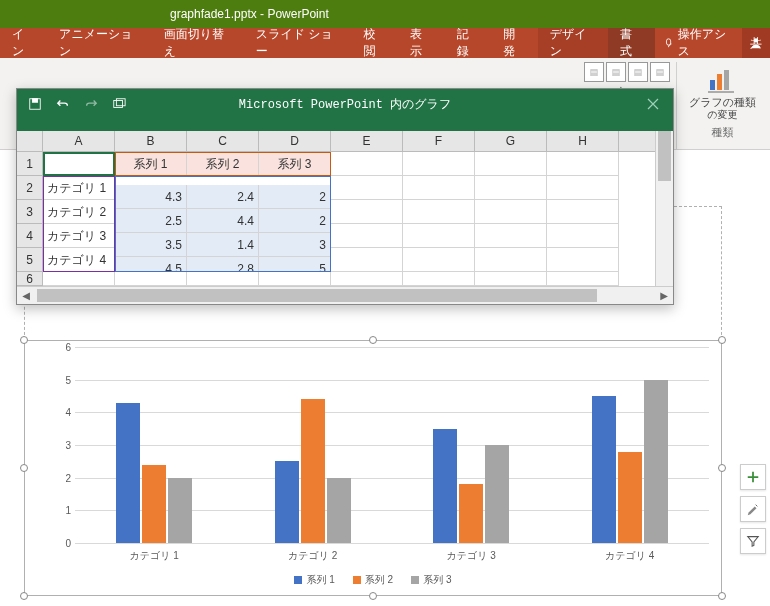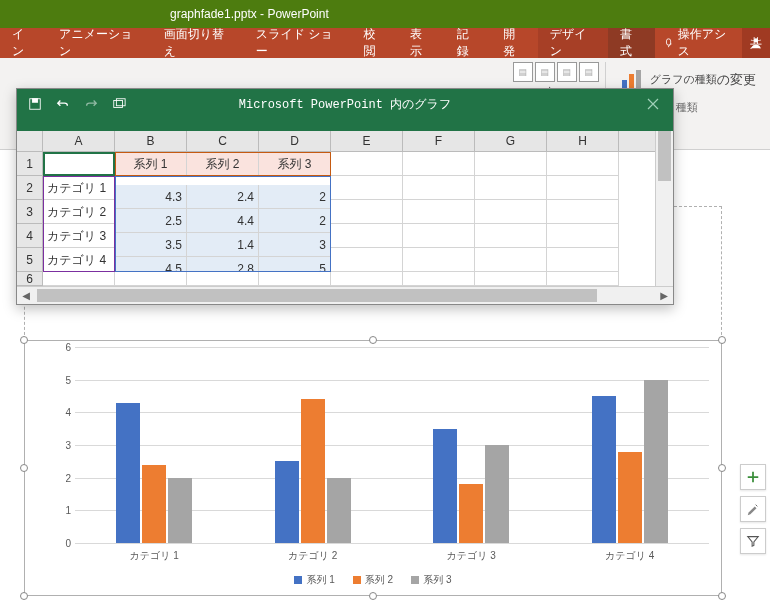--- a/index.html
+++ b/index.html
@@ -22,21 +22,21 @@
 .rtab-right { margin-left: auto; display: flex; height: 100%; }
 .tell-me { display: flex; align-items: center; padding: 0 8px; gap: 4px; }
 .account { background: #a03a22; width: 30px; display:flex; align-items:center; justify-content:center; }
 
 
 .ribbon-body { background: #f3f2f1; height: 92px; border-bottom: 1px solid #d0d0d0; position: relative; }
 .ribbon-right { position: absolute; right: 0; top: 0; display: flex; height: 100%; padding: 4px 8px 0 0; gap: 6px; }
 .ribbon-group { display: flex; flex-direction: column; align-items: center; font-size: 11px; color: #444; }
 .ribbon-group-icons { display: flex; gap: 2px; }
 .small-gallery-icon { width: 20px; height: 20px; border: 1px solid #999; background: #fff; font-size: 9px; color:#aaa; display:flex; align-items:center; justify-content:center;}
-.chart-change-btn { display:flex; flex-direction:row; align-items:center; padding: 2px 6px; }
+.chart-change-btn { display:flex; flex-direction:column; align-items:center; padding: 2px 6px; }
 .chart-change-btn svg { width: 32px; height: 32px; }
 .group-label { font-size: 11px; color: #666; margin-top: 2px; }
 
 
 .data-window { position: absolute; left: 16px; top: 88px; width: 658px; background: #fff; border: 1px solid #888; box-shadow: 0 4px 12px rgba(0,0,0,.25); z-index: 10; }
 .data-titlebar { background: #217346; height: 30px; display: flex; align-items: center; color: #fff; font-size: 12px; padding: 0 6px; position: relative; }
 .qat { display: flex; gap: 4px; align-items: center; }
 .qat-btn { width: 24px; height: 24px; display:flex; align-items:center; justify-content:center; color:#fff; }
 .data-title { position: absolute; left: 50%; transform: translateX(-50%); font-family: Liberation Mono, monospace; }
 .data-close { position: absolute; right: 0; top:0; width: 40px; height: 30px; display:flex; align-items:center; justify-content:center; color:#a0d0b8;}
@@ -146,21 +146,21 @@
     </div>
     <div class="ribbon-group">
       <div class="chart-change-btn">
         <svg viewBox="0 0 32 32">
             <rect x="4" y="16" width="5" height="10" fill="#4472c4"></rect>
             <rect x="11" y="10" width="5" height="16" fill="#ed7d31"></rect>
             <rect x="18" y="6" width="5" height="20" fill="#a5a5a5"></rect>
             <path d="M2 28h26" stroke="#666"></path>
           </svg>
         <div style="font-size:11px;line-height:1.2;">グラフの種類</div>
-        <div style="font-size:13px;line-height:1.2;">の変更</div>
+        <div style="font-size:10px;line-height:1.2;">の変更</div>
       </div>
       <div class="group-label">種類</div>
     </div>
   </div>
 </div>
 
 <div class="canvas-area">
 
   <div class="obj-dash-ext" style="left:24px; top:56px; width:698px; height:134px; border-bottom:none;"></div>
 

